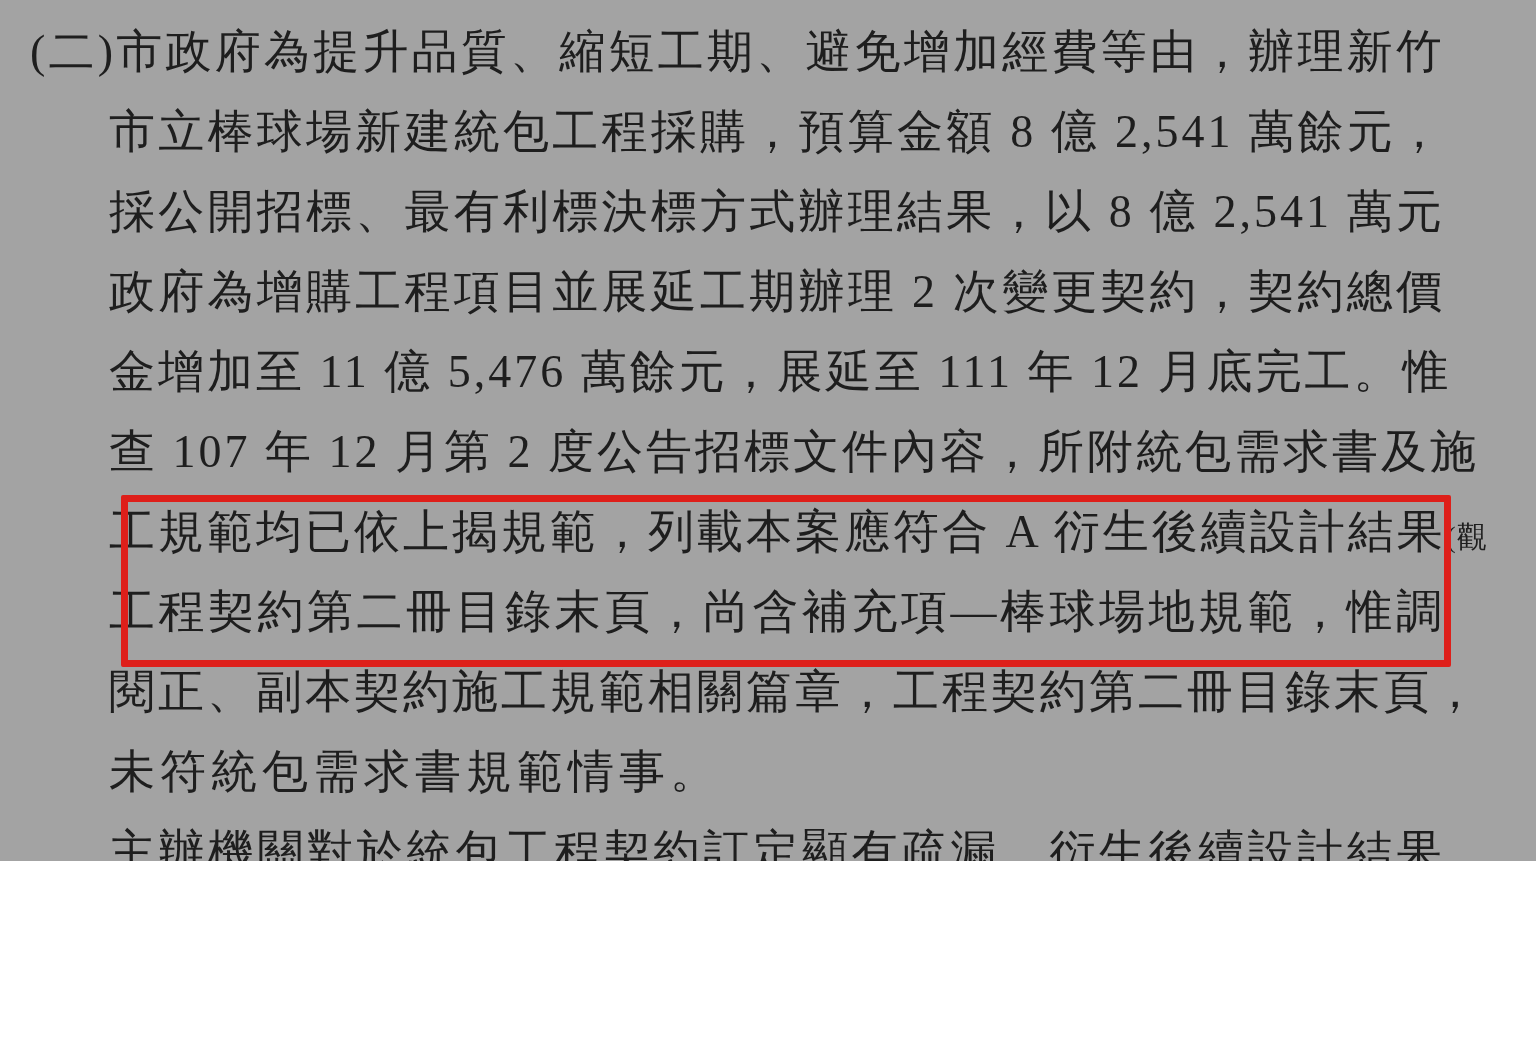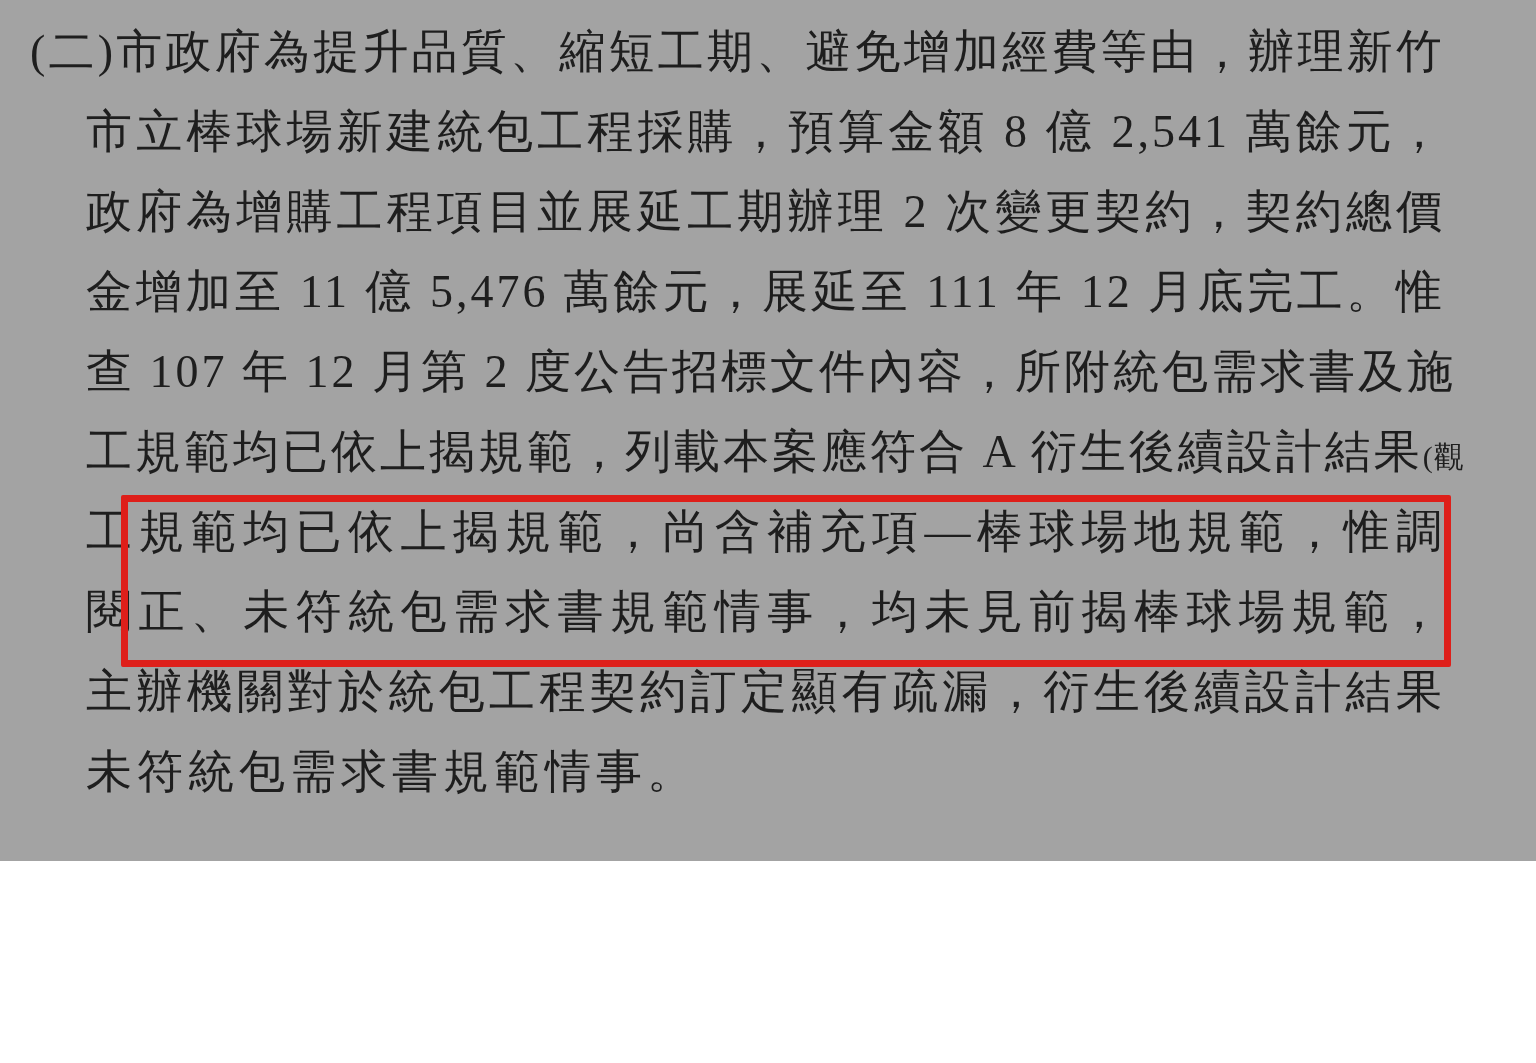--- a/index.html
+++ b/index.html
@@ -20,21 +20,21 @@
     top: 12px;
     left: 0;
     right: 0;
     color: #1e1e1e;
   }
   .line {
     height: 80px;
     line-height: 80px;
     font-size: 46px;
     letter-spacing: 3px;
-    padding-left: 86px;
+    padding-left: 109px;
     padding-right: 91px;
     text-align: justify;
     text-align-last: justify;
     white-space: nowrap;
     overflow: visible;
   }
   .line.first {
     padding-left: 30px;
   }
   .line.last {
@@ -68,26 +68,27 @@
   }
 </style>
 </head>
 <body>
 
 <div class="page">
 
   <div class="textblock" style="color: rgb(30, 30, 30);">
     <div class="line first"><span>(二)市政府為提升品質、縮短工期、避免增加經費等由，辦理新竹</span></div>
     <div class="line"><span>市立棒球場新建統包工程採購，預算金額 8 億 2,541 萬餘元，</span></div>
+    <div class="line"><span>採公開招標、最有利標決標方式辦理結果，以 8 億 2,541 萬元</span></div>
     <div class="line"><span>政府為增購工程項目並展延工期辦理 2 次變更契約，契約總價</span></div>
     <div class="line"><span>金增加至 11 億 5,476 萬餘元，展延至 111 年 12 月底完工。惟</span></div>
     <div class="line"><span>查 107 年 12 月第 2 度公告招標文件內容，所附統包需求書及施</span></div>
     <div class="line"><span>工規範均已依上揭規範，列載本案應符合 A 衍生後續設計結果</span><span class="small">(觀</span></div>
-    <div class="line"><span>工規範均已依上揭規範，尚含補充項—棒球場地規範，惟調</span></div>
-    <div class="line"><span>閱正、未符統包需求書規範情事，均未見前揭棒球場規範，</span></div>
+    <div class="line"><span>工程契約第二冊目錄末頁，尚含補充項—棒球場地規範，惟調</span></div>
+    <div class="line"><span>閱正、副本契約施工規範相關篇章，工程契約第二冊目錄末頁，</span></div>
+    <div class="line last"><span>未符統包需求書規範情事。</span></div>
     <div class="line"><span>主辦機關對於統包工程契約訂定顯有疏漏，衍生後續設計結果</span></div>
-    <div class="line last"><span>未符統包需求書規範情事。</span></div>
   </div>
 
   <div class="hl box1" style="border-color: rgb(222, 31, 26);"></div>
   <div class="hl box2" style="border-color: rgb(222, 31, 26);"></div>
 
 </div>
 
 </body></html>

